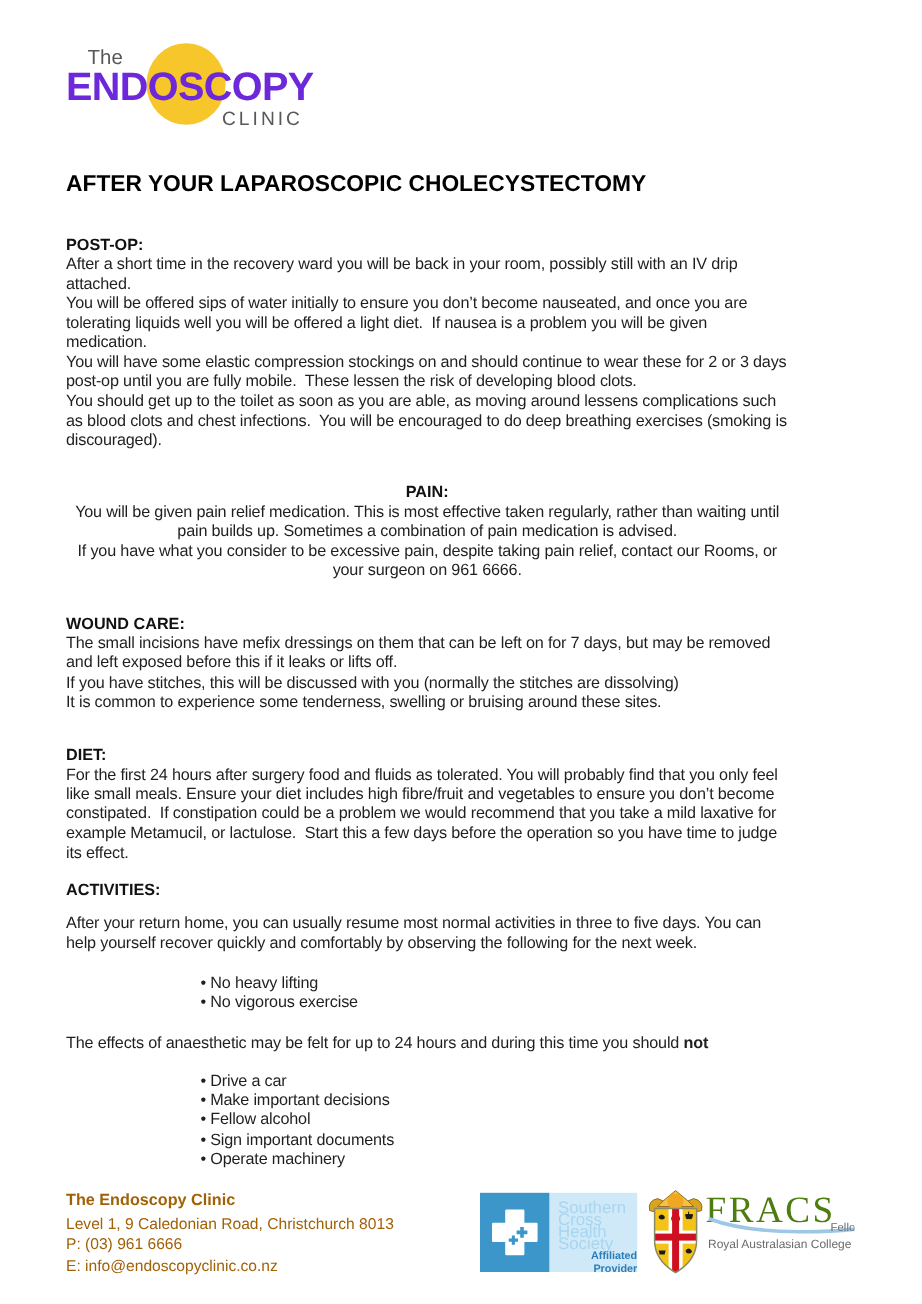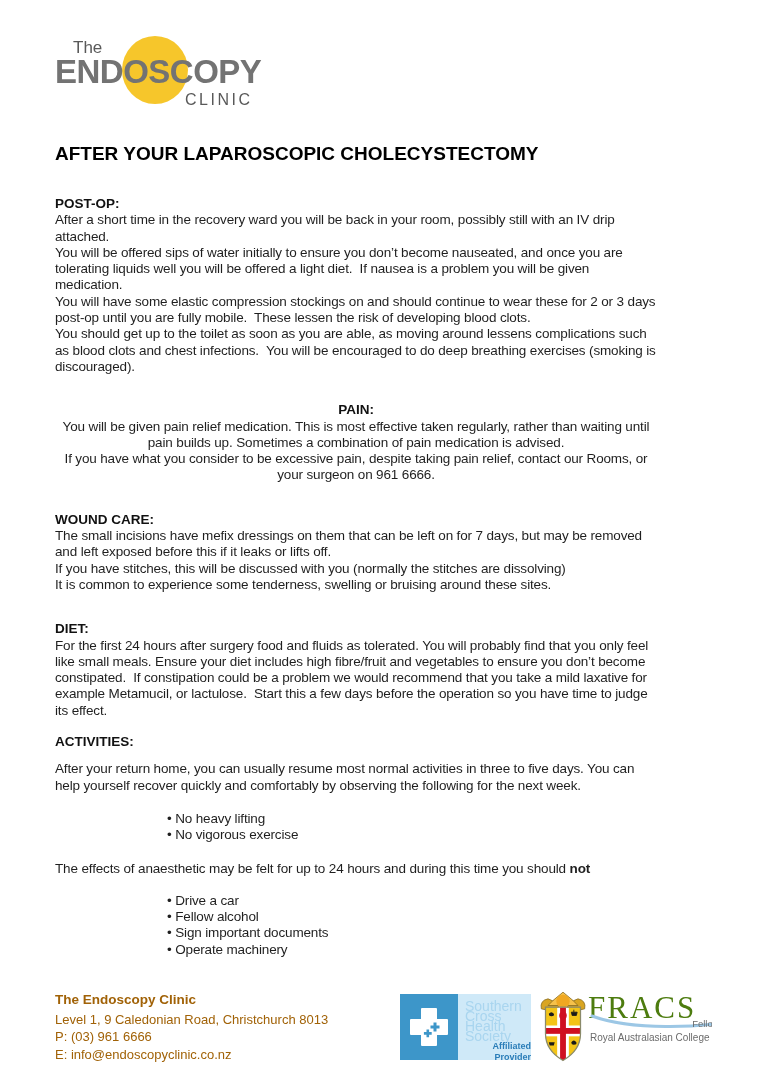--- a/index.html
+++ b/index.html
@@ -5,21 +5,21 @@
   html,body{margin:0;padding:0;background:#fff;}
   .page{position:relative;width:712px;height:1087px;background:#ffffff;overflow:hidden;
         font-family:"Liberation Sans",sans-serif;color:#1f1f1f;}
   .content{padding:0 55px;}
 
   
   .logo{position:relative;margin:30px 0 0 55px;width:250px;height:82px;}
   .logo-circle{position:absolute;left:67px;top:6px;width:66px;height:68px;border-radius:50%;background:#F6C62B;}
   .logo-the{position:absolute;left:18px;top:8px;font-size:17px;color:#595959;z-index:2;}
   .logo-name{position:absolute;left:0;top:23px;font-size:33px;font-weight:bold;letter-spacing:-0.5px;
-             color:#737373;z-index:2;}
+             color:#6d28d9;z-index:2;}
   .logo-clinic{position:absolute;left:130px;top:61px;font-size:16px;letter-spacing:2.5px;color:#595959;z-index:2;}
 
   
   .title{margin:30px 0 0 0;font-size:19px;font-weight:bold;color:#000;line-height:24px;}
   .sec{margin-top:28px;}
   .sec-postop{margin-top:30px;}
   .sec-pain{margin-top:27px;text-align:center;}
   .sec-activities{margin-top:15px;}
   .sec-heading{font-weight:bold;font-size:13.5px;line-height:16.3px;color:#111;}
   .para{margin:0;font-size:13.5px;line-height:16.3px;letter-spacing:-0.15px;white-space:pre-wrap;}
@@ -95,20 +95,21 @@
     <section class="sec sec-activities">
       <div class="sec-heading">ACTIVITIES:</div>
       <p class="para intro">After your return home, you can usually resume most normal activities in three to five days. You can help yourself recover quickly and comfortably by observing the following for the next week.</p>
       <ul class="bullets">
         <li>No heavy lifting</li>
         <li>No vigorous exercise</li>
       </ul>
       <p class="para anaes"><span>The effects of anaesthetic may be felt for up to 24 hours and during this time you should </span><strong>not</strong></p>
       <ul class="bullets bullets2">
         <li>Drive a car</li>
+        <li>Make important decisions</li>
         <li>Fellow alcohol</li>
         <li>Sign important documents</li>
         <li>Operate machinery</li>
       </ul>
     </section>
   </div>
 
   <footer class="footer">
     <div class="footer-text">
       <div class="f-name">The Endoscopy Clinic</div>

